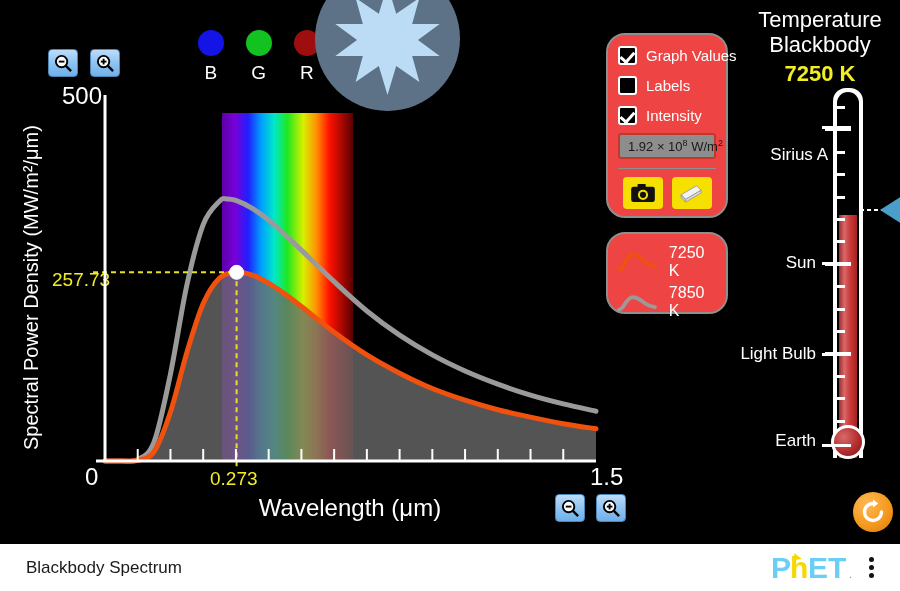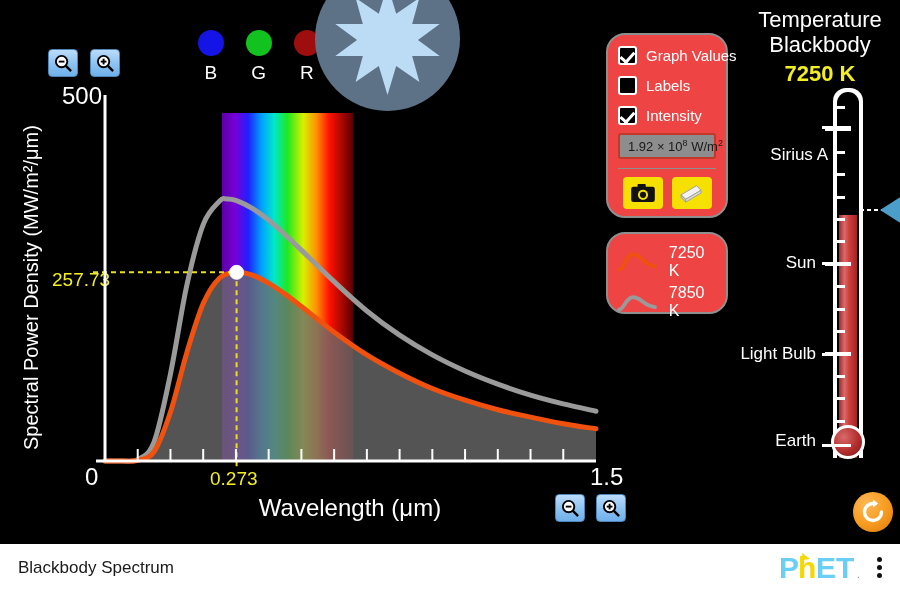--- a/index.html
+++ b/index.html
@@ -119,21 +119,21 @@
     width: 40px; height: 40px; border-radius: 50%;
     background: radial-gradient(circle at 35% 30%, #ffb855 0%, #f59a1e 55%, #d9790c 100%);
     display: flex; align-items: center; justify-content: center;
     cursor: pointer;
   }
 
   
   #bottom-bar {
     position: absolute; left: 0; bottom: 0; width: 900px; height: 47px;
     background: #fff; display: flex; align-items: center;
-    justify-content: space-between; padding: 0 18px;
+    justify-content: space-between; padding: 0 26px;
   }
   #sim-title { color: #1a1a1a; font-size: 17px; }
   .kebab { display: flex; flex-direction: column; gap: 3px; margin-left: 10px; }
   .kebab i { width: 5px; height: 5px; background: #111; border-radius: 50%; display: block; }
 </style>
 </head>
 <body>
 
 <div id="app">
 

